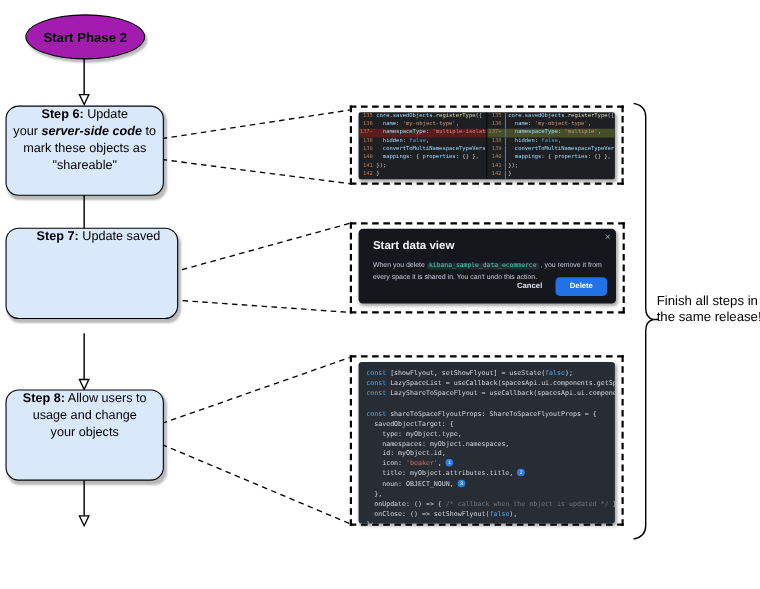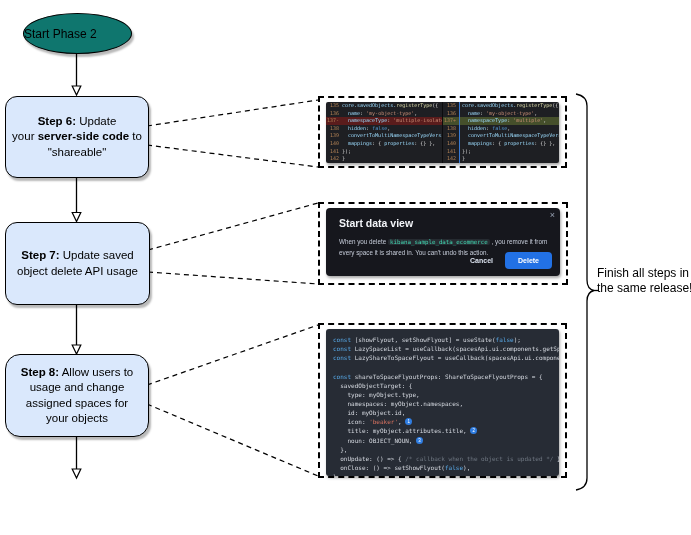--- a/index.html
+++ b/index.html
@@ -1,25 +1,25 @@
 <!DOCTYPE html>
 <html><head>
 <meta charset="utf-8">
 <style>
   html,body{margin:0;padding:0;background:#ffffff;}
   #canvas{position:relative;width:691px;height:535px;background:#fff;overflow:hidden;
           font-family:"Liberation Sans",sans-serif;color:#000;}
   svg.overlay{position:absolute;left:0;top:0;pointer-events:none;}
 
   
-  .ellipse{position:absolute;background:#0f766e;border:1.5px solid #000;border-radius:50%;
-           display:flex;align-items:center;font-size:12px;
-           box-shadow:2px 3px 2px rgba(0,0,0,0.28);}
+  .ellipse{position:absolute;background:#a21caf;border:1.5px solid #000;border-radius:50%;
+           display:flex;align-items:center;justify-content:center;font-size:12px;
+           box-shadow:2px 3px 2px rgba(0,0,0,0.28);font-weight:bold;}
   .stepbox{position:absolute;background:#dae8fc;border:1.5px solid #000;border-radius:12px;
-           display:flex;flex-direction:column;align-items:center;justify-content:center;
+           display:flex;flex-direction:column;align-items:center;
            font-size:11.5px;line-height:15.5px;text-align:center;
            box-shadow:2px 3px 2px rgba(0,0,0,0.28);}
   .stepbox div{white-space:nowrap;}
 
   
   .frame{position:absolute;border:2px dashed #000;background:transparent;}
 
   
   .diffpanel{position:absolute;background:#1e1f23;border-radius:2px;display:flex;
              overflow:hidden;box-shadow:1px 2px 3px rgba(0,0,0,0.35);
@@ -97,33 +97,32 @@
       <line x1="594" y1="290.5" x2="599" y2="290.5"></line>
     </g>
   </svg>
 
   <div class="ellipse" style="left:23px;top:13px;width:107px;height:39px;">
     <span>Start Phase 2</span>
   </div>
 
   <div class="stepbox" style="left:5px;top:96px;width:142px;height:80px;">
       <div><span style="font-weight: bold;">Step 6:</span><span> Update</span></div>
-      <div><span>your </span><span style="font-weight: bold;">server-side code</span><span> to</span></div>
+      <div><span>your </span><span style="font-weight: bold; font-style: italic;">server-side code</span><span> to</span></div>
+      <div><span>mark these objects as</span></div>
       <div><span>"shareable"</span></div>
     </div>
 
-  <div class="stepbox" style="left:5px;top:222px;width:143px;height:81px;">
+  <div class="stepbox" style="left:5px;top:207px;width:143px;height:81px;padding-left:12px;">
       <div><span style="font-weight: bold;">Step 7:</span><span> Update saved</span></div>
-      <div><span>object delete API usage</span></div>
     </div>
 
-  <div class="stepbox" style="left:5px;top:354px;width:142px;height:81px;border-radius:15px;">
+  <div class="stepbox" style="left:5px;top:354px;width:142px;height:81px;">
       <div><span style="font-weight: bold;">Step 8:</span><span> Allow users to</span></div>
       <div><span>usage and change</span></div>
-      <div><span>assigned spaces for</span></div>
       <div><span>your objects</span></div>
     </div>
 
 
   <div class="frame" style="left:318px;top:96px;width:245px;height:68px;"></div>
   <div class="diffpanel" style="left:326px;top:102px;width:233px;height:61px;">
     <div class="diffhalf left">
         <div class="drow"><span class="gut">135</span><span class="dcode"><span class="v">core.savedObjects.</span><span class="fn">registerType</span><span class="p">({</span></span></div>
         <div class="drow"><span class="gut">136</span><span class="dcode"><span class="key">  name</span><span class="p">: </span><span class="str">'my-object-type'</span><span class="p">,</span></span></div>
         <div class="drow del"><span class="gut">137-</span><span class="dcode"><span class="key">  namespaceType</span><span class="p">: </span><span class="str">'multiple-isolated'</span></span></div>

